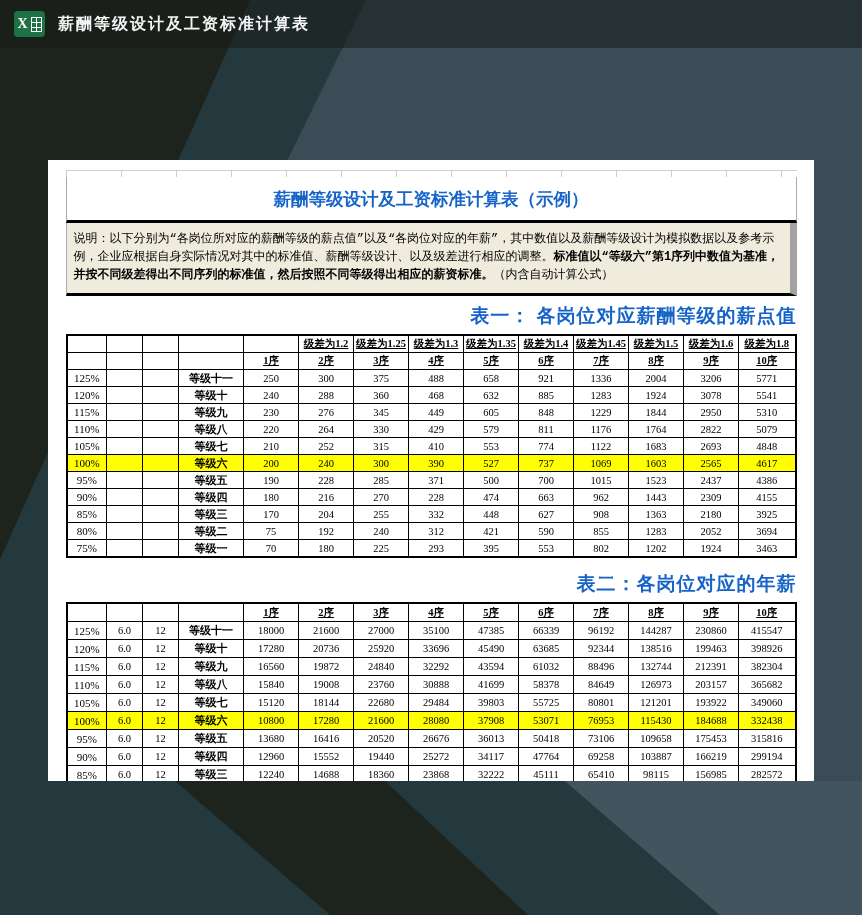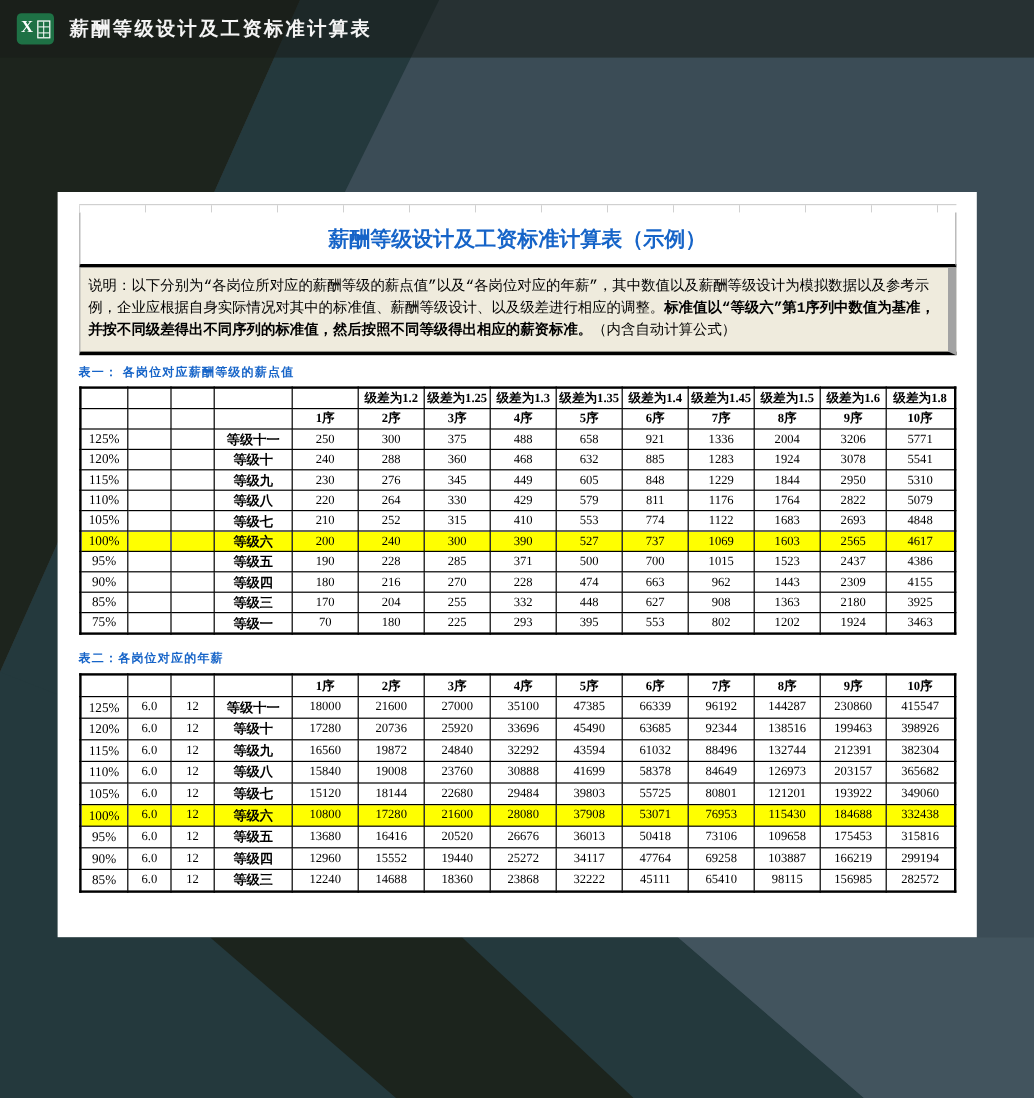--- a/index.html
+++ b/index.html
@@ -48,30 +48,30 @@
     border-left:1px solid #aaa;border-right:1px solid #aaa;
   }
   .note{
     background:var(--notebg,#efebdd);border-bottom:3px solid #000;
     border-left:1px solid #aaa;border-right:7px solid #a3a3a3;
     font-size:12px;line-height:1.5;padding:7px 7px 9px;box-sizing:border-box;color:#000;
     font-family:Liberation Mono, monospace;
   }
   .note b{font-family:inherit;}
   .tbl-title{
-    color:var(--accent,#1664c8);font-weight:bold;font-size:10px;text-align:left;
+    color:var(--accent,#1664c8);font-weight:bold;font-size:19px;text-align:right;
     padding:7px 0 5px;letter-spacing:1px;
   }
   table.grid{border-collapse:collapse;table-layout:fixed;width:731px;border:2px solid #000;}
   table.grid td{
     border:1px solid #000;text-align:center;padding:0 1px;overflow:hidden;white-space:nowrap;
     font-size:10.5px;height:16px;color:#000;
     font-family:"Liberation Serif","DejaVu Serif",serif;
   }
-  table.grid td.hdr{font-weight:bold;}
+  table.grid td.hdr{font-weight:bold;text-decoration:underline;}
   table.grid td.grade{font-weight:bold;font-size:11px;}
   table.grid td.pct{font-size:11px;}
   table.grid td.hl{background:var(--hl,#ffff00);}
   table.grid td.footnote{text-align:left;font-weight:bold;padding-left:3px;font-size:11px;}
   #table2.grid td{height:17px;}
   .spacer6{height:6px;}
 </style>
 </head>
 <body style="--accent: #1664C8; --hl: #FFFF00; --notebg: #EFEBDD;">
 
@@ -283,20 +283,36 @@
             <td>255</td>
             <td>332</td>
             <td>448</td>
             <td>627</td>
             <td>908</td>
             <td>1363</td>
             <td>2180</td>
             <td>3925</td>
           </tr>
           <tr>
+            <td class="pct">80%</td>
+            <td></td>
+            <td></td>
+            <td class="grade">等级二</td>
+            <td>75</td>
+            <td>192</td>
+            <td>240</td>
+            <td>312</td>
+            <td>421</td>
+            <td>590</td>
+            <td>855</td>
+            <td>1283</td>
+            <td>2052</td>
+            <td>3694</td>
+          </tr>
+          <tr>
             <td class="pct">75%</td>
             <td></td>
             <td></td>
             <td class="grade">等级一</td>
             <td>70</td>
             <td>180</td>
             <td>225</td>
             <td>293</td>
             <td>395</td>
             <td>553</td>

